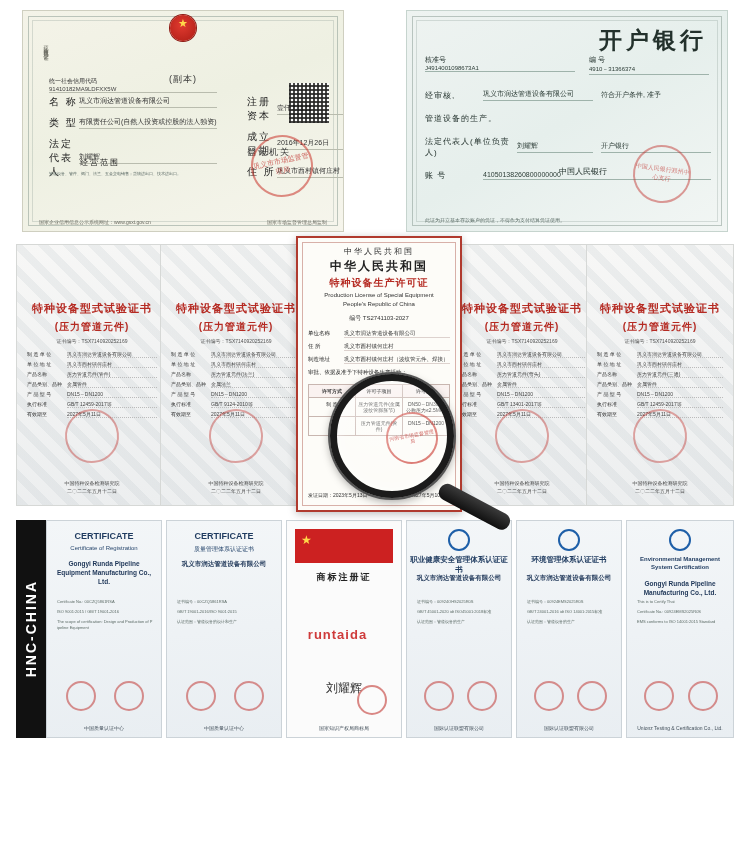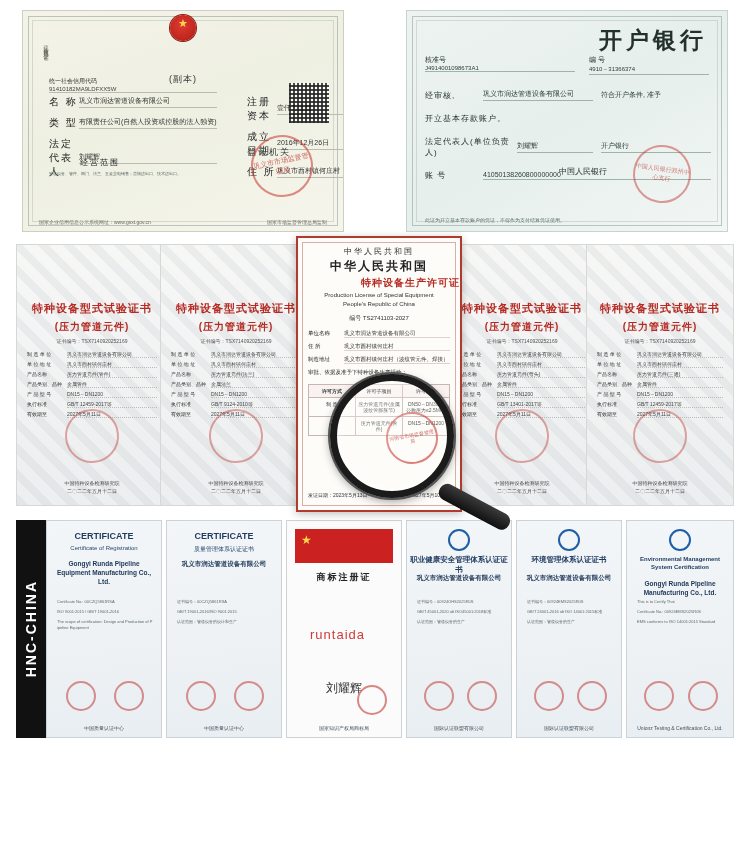--- a/index.html
+++ b/index.html
@@ -251,21 +251,21 @@
     left: 296px; top: -8px;
     width: 166px; height: 276px;
     background: #fdfcf8;
     border: 2px solid #b03a2e;
     box-shadow: 0 2px 8px rgba(0,0,0,.25);
     z-index: 5;
   }
   .lic .ib { position:absolute; inset:4px; border:1px solid #d8b0a8; }
   .lic-h1 { position:absolute; left:0; right:0; top: 8px; text-align:center; font-size:8px; color:#2a2a2a; letter-spacing:2px;}
   .lic-h2 { position:absolute; left:0; right:0; top: 20px; text-align:center; font-size:12px; font-weight:bold; color:#222; letter-spacing:2px;}
-  .lic-h3 { position:absolute; left:0; right:0; top: 38px; text-align:right; font-size:10px; font-weight:bold; color:#b52a22; letter-spacing:1px;}
+  .lic-h3 { position:absolute; left:0; right:0; top: 38px; text-align:center; font-size:10px; font-weight:bold; color:#b52a22; letter-spacing:1px;}
   .lic-e1 { position:absolute; left:0; right:0; top: 54px; text-align:center; font-size:6px; color:#333;}
   .lic-e2 { position:absolute; left:0; right:0; top: 63px; text-align:center; font-size:6px; color:#333;}
   .lic-no { position:absolute; left:0; right:0; top: 76px; text-align:center; font-size:6px; color:#333;}
   .lic-rows { position:absolute; left: 10px; right: 10px; top: 92px; }
   .lic-row { display:flex; margin-bottom:5px; }
   .lic-row .k { font-size:5.5px; color:#222; width: 36px; }
   .lic-row .v { font-size:5.5px; color:#333; flex:1; border-bottom:1px solid #ddd2ce; }
   .lic-tbl {
     position:absolute; left: 10px; right: 10px; top: 146px;
     border:1px solid #c8b6b0;
@@ -346,21 +346,21 @@
     border:2px solid #1e5fa8;
   }
   .cn-flag {
     position:absolute; left: 8px; right: 8px; top: 8px; height: 34px;
     background: #cc2121;
   }
   .cn-flag:after{
     content:"★"; position:absolute; left:6px; top:4px; color:#ffd94a; font-size:12px;
   }
   .tm-title { position:absolute; left:0; right:0; top: 50px; text-align:center; font-size:9px; font-weight:bold; color:#222; letter-spacing:2px;}
-  .tm-brand { position:absolute; left:0; right:13px; top: 106px; text-align:center; font-size:13px; font-weight:normal; color:#cf3b3b; letter-spacing:1px;}
+  .tm-brand { position:absolute; left:0; right:13px; top: 106px; text-align:center; font-size:13px; font-weight:bold; color:#cf3b3b; letter-spacing:1px;}
   .tm-sign { position:absolute; left:0; right:0; bottom: 40px; text-align:center; font-size:12px; color:#333; font-family:"Liberation Serif",serif;}
 </style>
 </head>
 <body>
 
 <div class="page">
 
 
   <div class="row1">
 
@@ -434,21 +434,21 @@
         <div style="font-size:6px;color:#2c3c36;border-bottom:1px solid #9fb3ab;">4910－31366374</div>
       </div>
 
       <div class="bank-rows" style="top:78px;">
         <div class="bank-row">
           <div class="k">经审核,</div>
           <div class="v">巩义市润达管道设备有限公司</div>
           <div class="v2" style="border-bottom:none;">符合开户条件, 准予</div>
         </div>
         <div class="bank-row">
-          <div class="k" style="width:auto;">开立基本存款账户。</div>
+          <div class="k" style="width:auto;">管道设备的生产。</div>
         </div>
         <div class="bank-row">
           <div class="k" style="width:92px;">法定代表人(单位负责人)</div>
           <div class="v">刘耀辉</div>
           <div class="v2">开户银行</div>
         </div>
         <div class="bank-row">
           <div class="k">账  号</div>
           <div class="v">41050138260800000000</div>
         </div>

